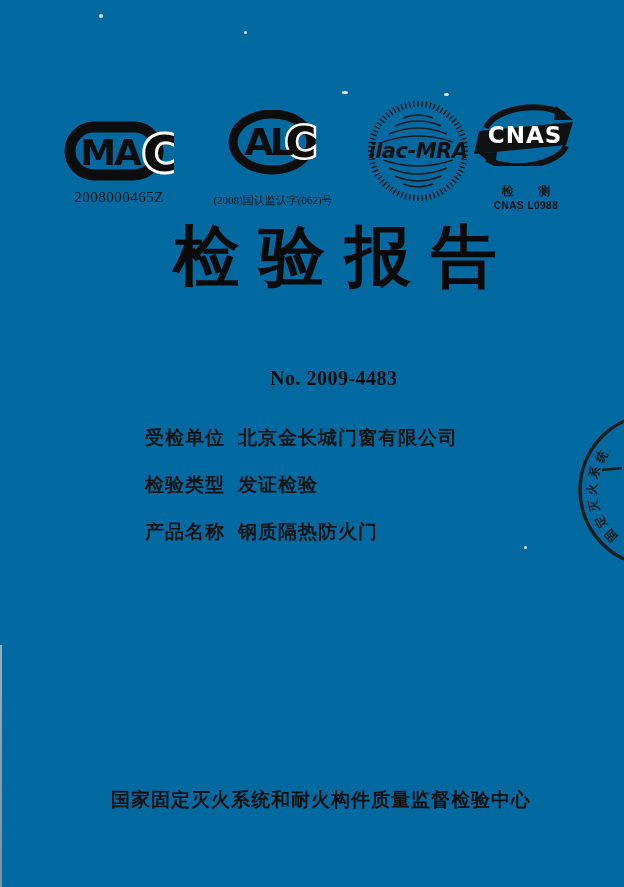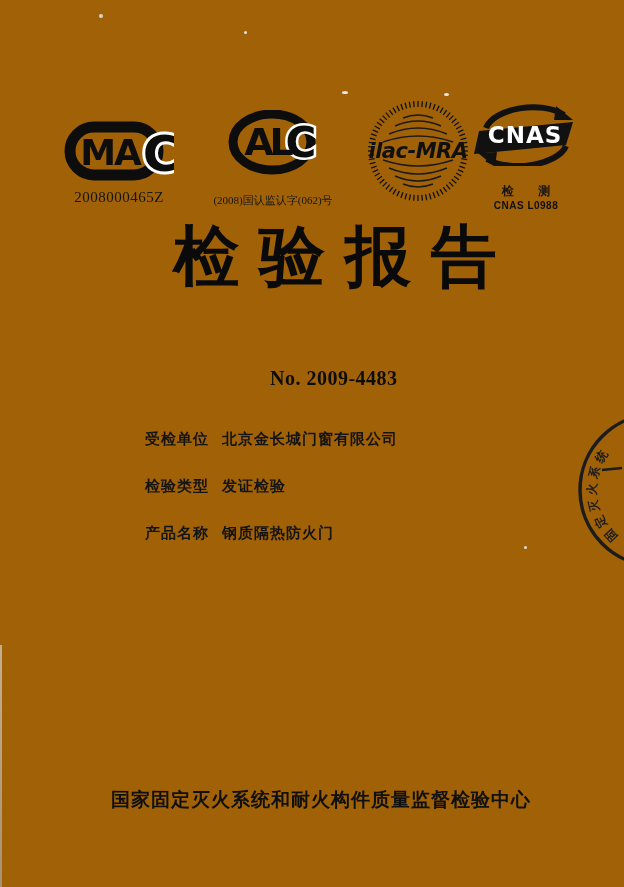--- a/index.html
+++ b/index.html
@@ -1,18 +1,18 @@
 <!DOCTYPE html>
 <html><head>
 <meta charset="utf-8">
 <style>
   html,body{margin:0;padding:0;background:#888;}
   .page{
     position:relative; width:624px; height:887px; margin:0 auto;
-    background:#a16207; overflow:hidden; color:#111;
+    background:#0369a1; overflow:hidden; color:#111;
     font-family:"Liberation Sans", sans-serif;
   }
   svg text{font-family:"DejaVu Sans","Liberation Sans",sans-serif;}
 
   
   .logo-block{position:absolute; text-align:center;}
   #cma-block{left:64px; top:120px; width:110px;}
   #cnal-block{left:204px; top:110px; width:138px;}
   #ilac-block{left:366px; top:99px; width:104px;font-style:italic;}
   #cnas-block{left:470px; top:104px; width:112px;}
@@ -40,22 +40,22 @@
   .report-no{
     position:absolute; left:270px; top:351px;
     font-family:"Liberation Serif", serif; font-weight:bold;
     font-size:20px; letter-spacing:0.5px; color:#0d0d0d;margin-top:16px;
   }
 
   
   .fields{position:absolute; left:145px; top:429px;}
   .field-row{
     display:flex; margin-bottom:26px; line-height:21px;
-    font-family:Liberation Serif, serif; font-weight:600;
-    font-size:15px; color:#141414; letter-spacing:1px; white-space:nowrap;
+    font-family:Liberation Mono, monospace; font-weight:600;
+    font-size:19px; color:#141414; letter-spacing:1px; white-space:nowrap;
   }
   .field-label{margin-right:13px;}
 
   
   .footer-name{
     position:absolute; left:30px; top:787px; width:582px; text-align:center;
     font-weight:700; font-size:19px; letter-spacing:1px; color:#101010;
     white-space:nowrap;
   }
 

